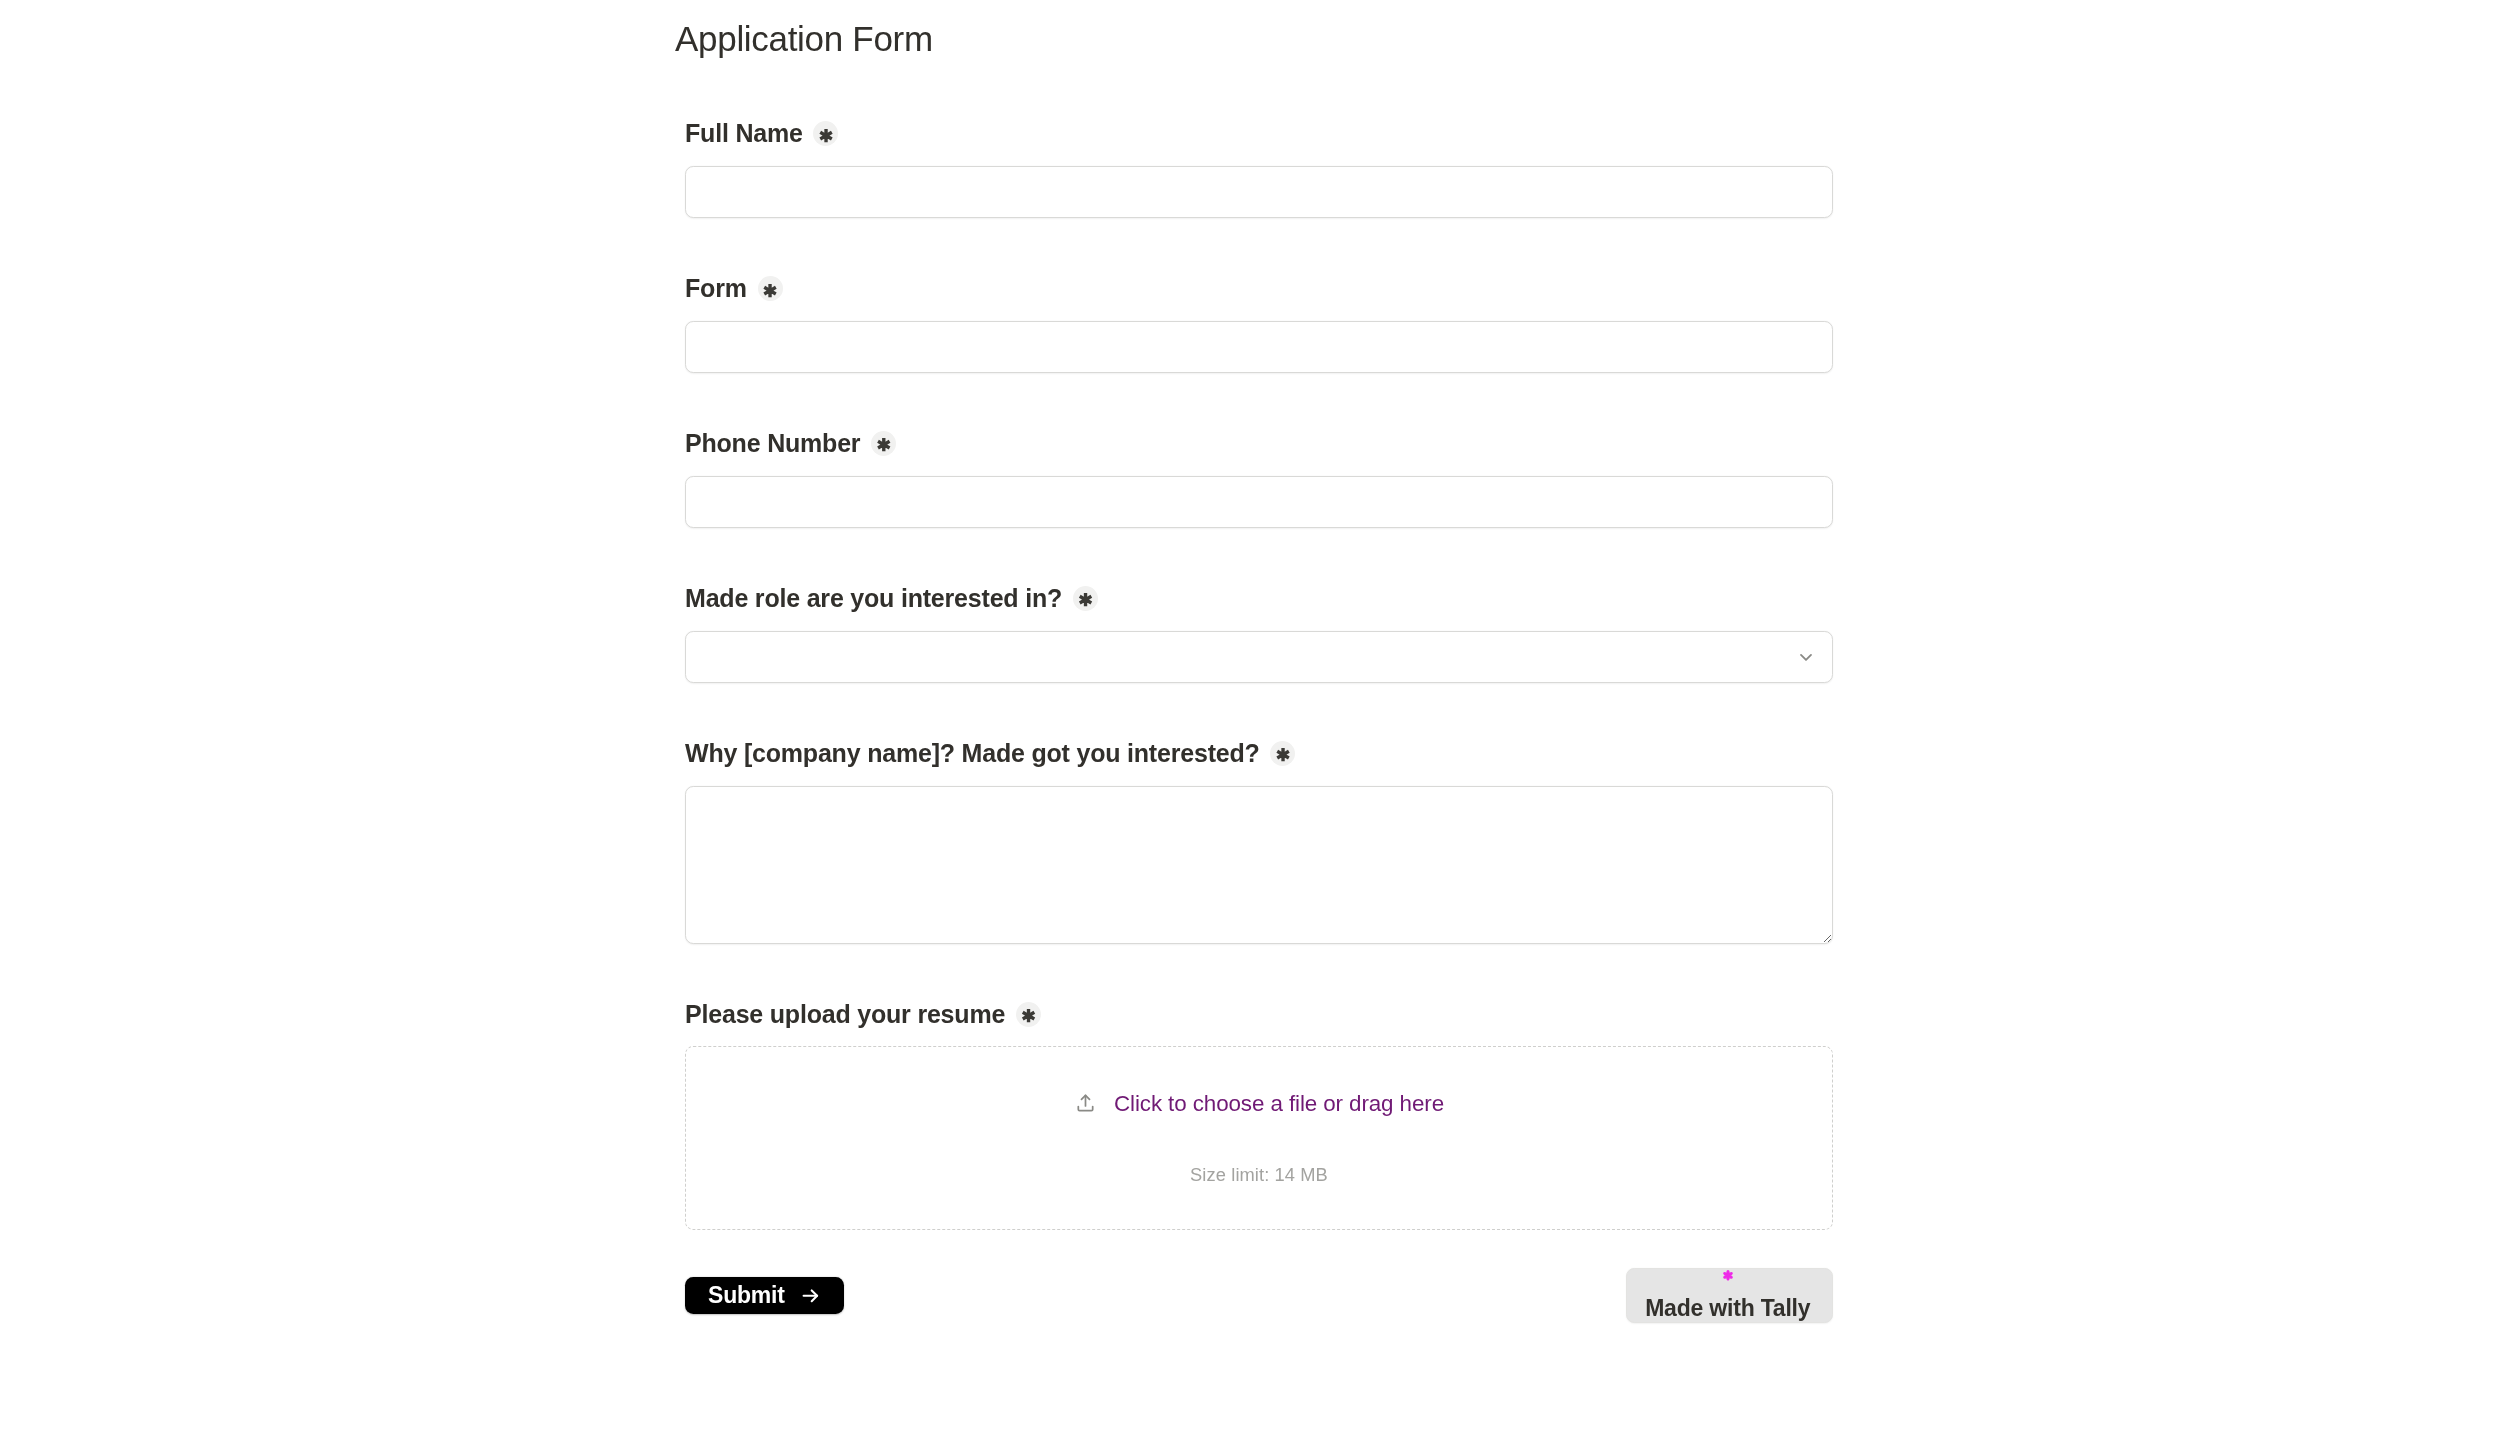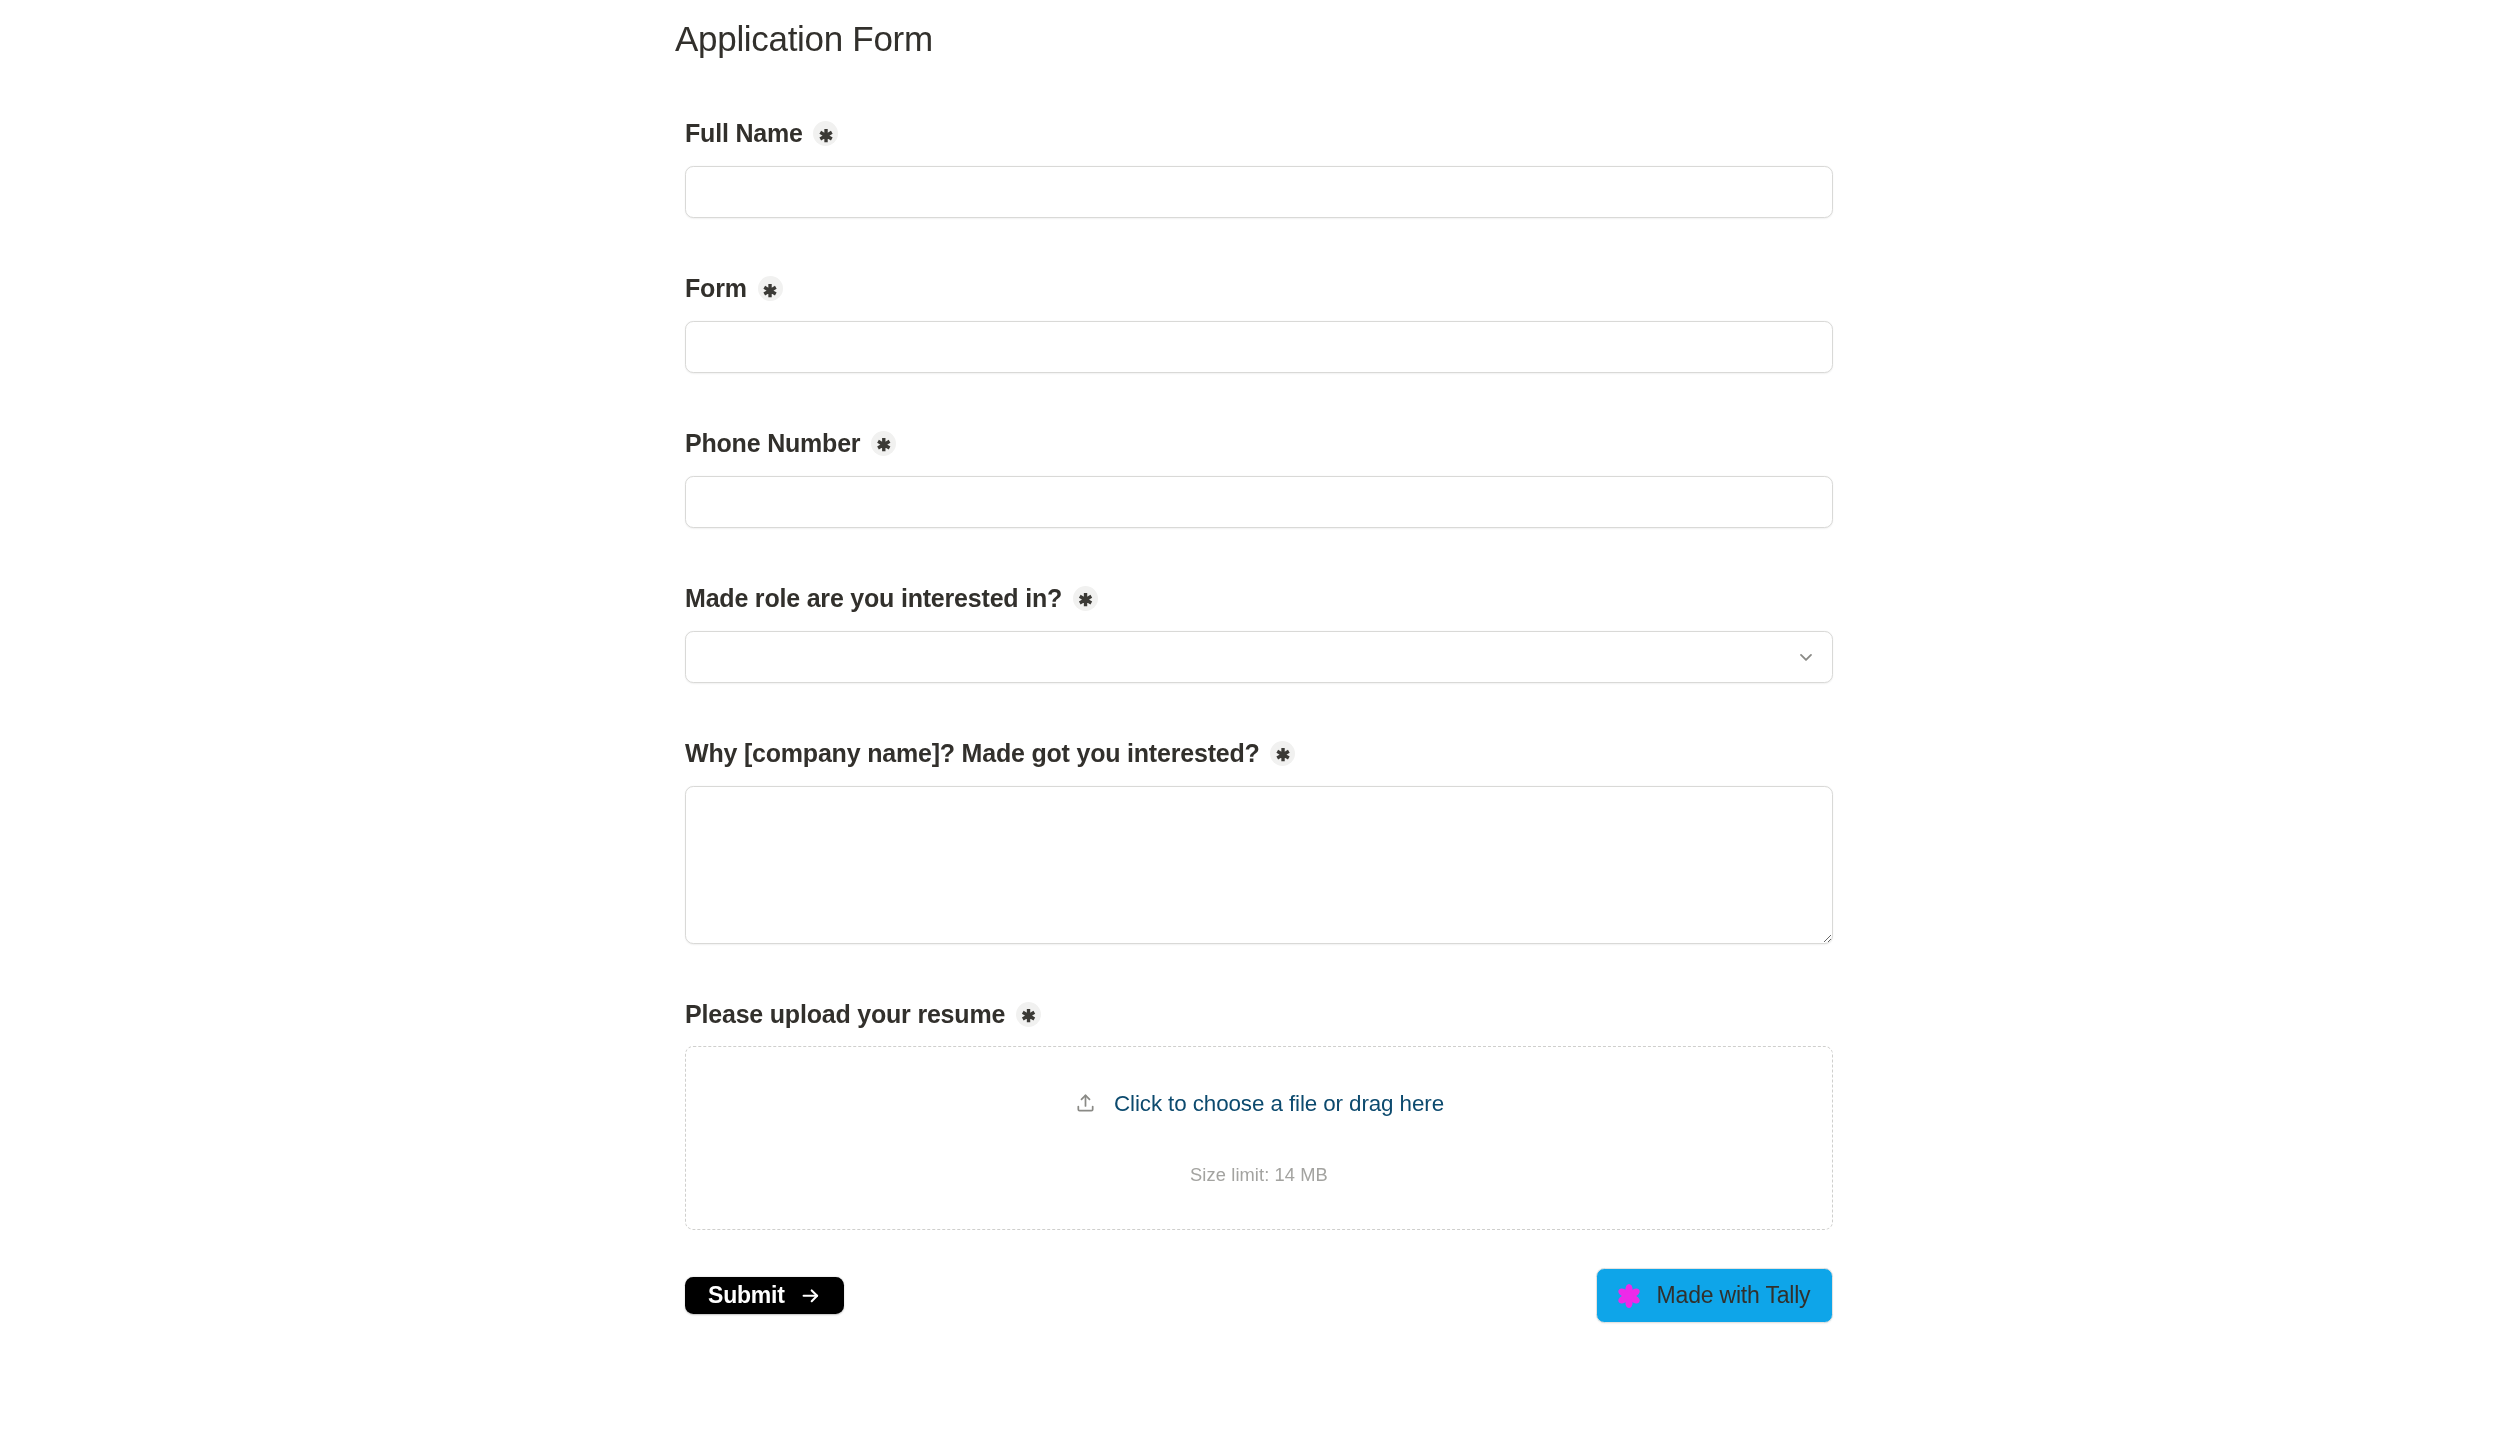--- a/index.html
+++ b/index.html
@@ -137,21 +137,21 @@
     flex-direction: column;
     align-items: center;
     justify-content: center;
     cursor: pointer;
   }
   .dz-main {
     display: flex;
     align-items: center;
     gap: 17px;
     font-size: 22.4px;
-    color: #0c4a6e;
+    color: #701a75;
     letter-spacing: -0.1px;
   }
   .dz-upload-icon { width: 23px; height: 23px; display: block; }
   .dz-sub {
     margin-top: 47px;
     font-size: 18.3px;
     color: #a3a3a0;
     letter-spacing: 0.1px;
   }
 
@@ -180,32 +180,33 @@
     letter-spacing: -0.2px;
     cursor: pointer;
     box-shadow: 0 0.8px 1.7px rgba(0,0,0,0.25);
   }
   .arrow-icon { width: 21.6px; height: 21.6px; display: block; }
 
   .tally-badge {
     display: inline-flex;
     align-items: center;
     gap: 13.3px;
-    background: #0ea5e9;
+    background: #e5e5e5;
     border: 0.8px solid #e3e3e1;
     border-radius: 8.3px;
     height: 55px;
     padding: 0 21.6px 0 18.3px;
     font-size: 23px;
-    font-weight: 400;
+    font-weight: 700;
     color: #32302c;
     letter-spacing: -0.2px;
     cursor: pointer;
     text-decoration: none;
     box-shadow: 0 0.8px 1.7px rgba(0,0,0,0.05);
+    flex-direction: column;
   }
   .tally-logo { width: 28px; height: 28px; display: block; }
 </style>
 </head>
 <body>
 
 <div class="page">
   <div class="form-wrap">
 
     <h1 class="form-title">Application Form</h1>

